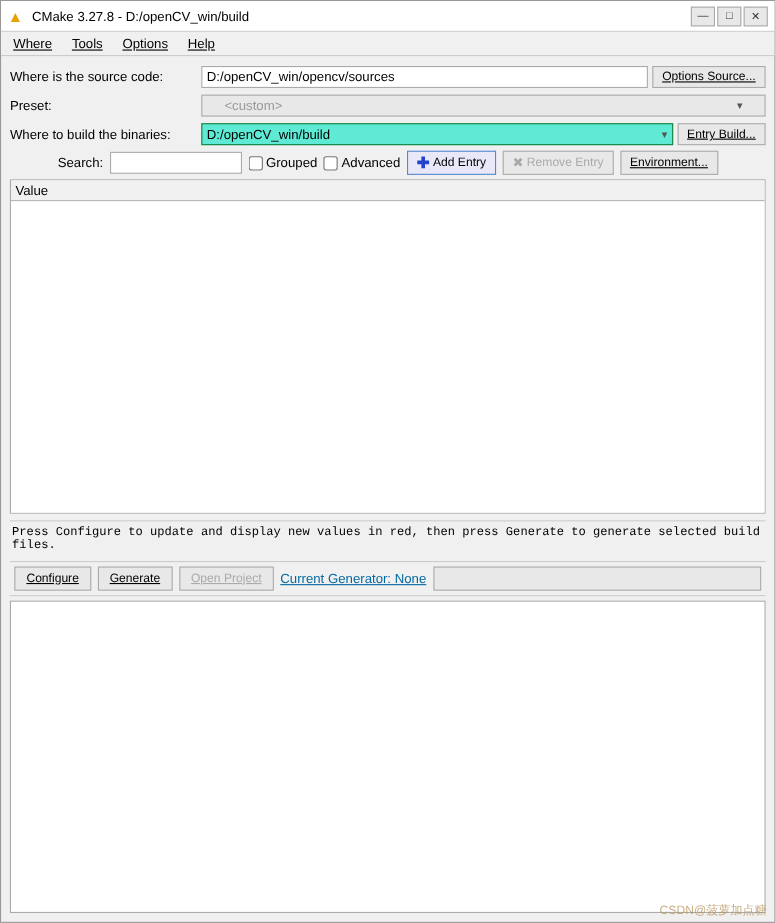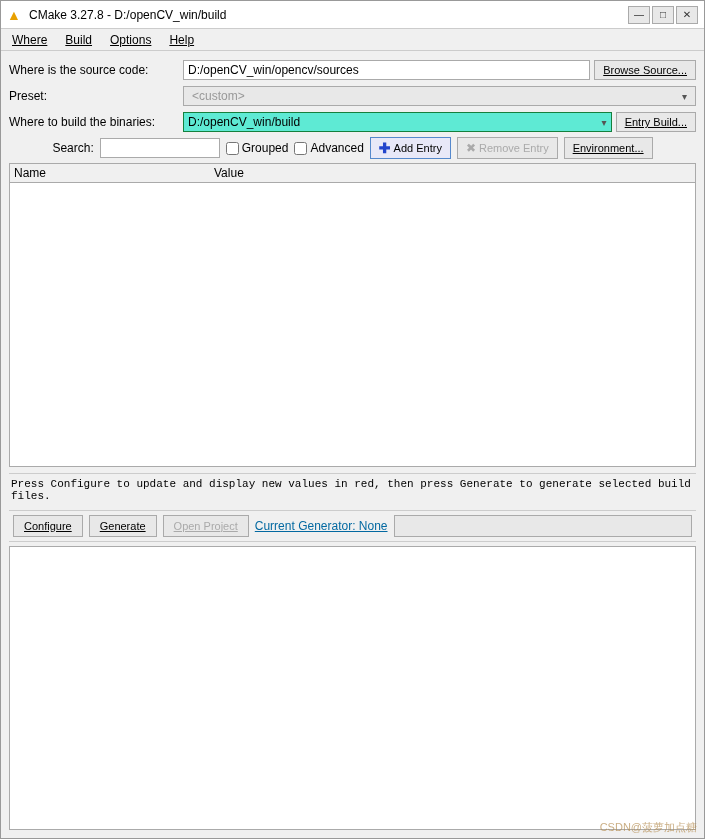--- a/index.html
+++ b/index.html
@@ -317,21 +317,21 @@
 
     
     .preset-container {
       flex: 1;
       height: 20px;
       border: 1px solid #aaa;
       background: #e8e8e8;
       display: flex;
       align-items: center;
       justify-content: space-between;
-      padding: 0 8px;
+      padding: 0 20px;
     }
 
     .preset-text {
       font-size: 12px;
       color: #999;
     }
 
     .preset-arrow {
       font-size: 10px;
       color: #555;
@@ -381,31 +381,31 @@
     </div>
     <div class="title-bar-controls">
       <button class="title-btn">—</button>
       <button class="title-btn">□</button>
       <button class="title-btn close">✕</button>
     </div>
   </div>
 
   <div class="menu-bar">
     <span class="menu-item">Where</span>
-    <span class="menu-item">Build</span>
+    <span class="menu-item">Tools</span>
     <span class="menu-item">Options</span>
     <span class="menu-item">Help</span>
   </div>
 
   <div class="main-content">
 
     <div class="form-row">
       <span class="form-label">Where is the source code:</span>
       <input class="form-input" type="text" value="D:/openCV_win/opencv/sources" style="">
-      <button class="btn">Browse Source...</button>
+      <button class="btn">Options Source...</button>
     </div>
 
     <div class="form-row">
       <span class="form-label">Preset:</span>
       <div class="preset-container">
         <span class="preset-text">&lt;custom&gt;</span>
         <span class="preset-arrow">▾</span>
       </div>
     </div>
 
@@ -435,21 +435,20 @@
       </button>
       <button class="remove-entry-btn">
         <span class="x-icon">✖</span>
         <span>Remove Entry</span>
       </button>
       <button class="environment-btn">Environment...</button>
     </div>
 
     <div class="table-area" style="min-height:280px;">
       <div class="table-header">
-        <span class="table-col-name">Name</span>
         <span class="table-col-value">Value</span>
       </div>
       <div class="table-body"></div>
     </div>
 
     <div class="info-text">Press Configure to update and display new values in red, then press Generate to generate selected build files.</div>
 
     <div class="bottom-bar">
       <button class="bottom-btn">Configure</button>
       <button class="bottom-btn">Generate</button>

